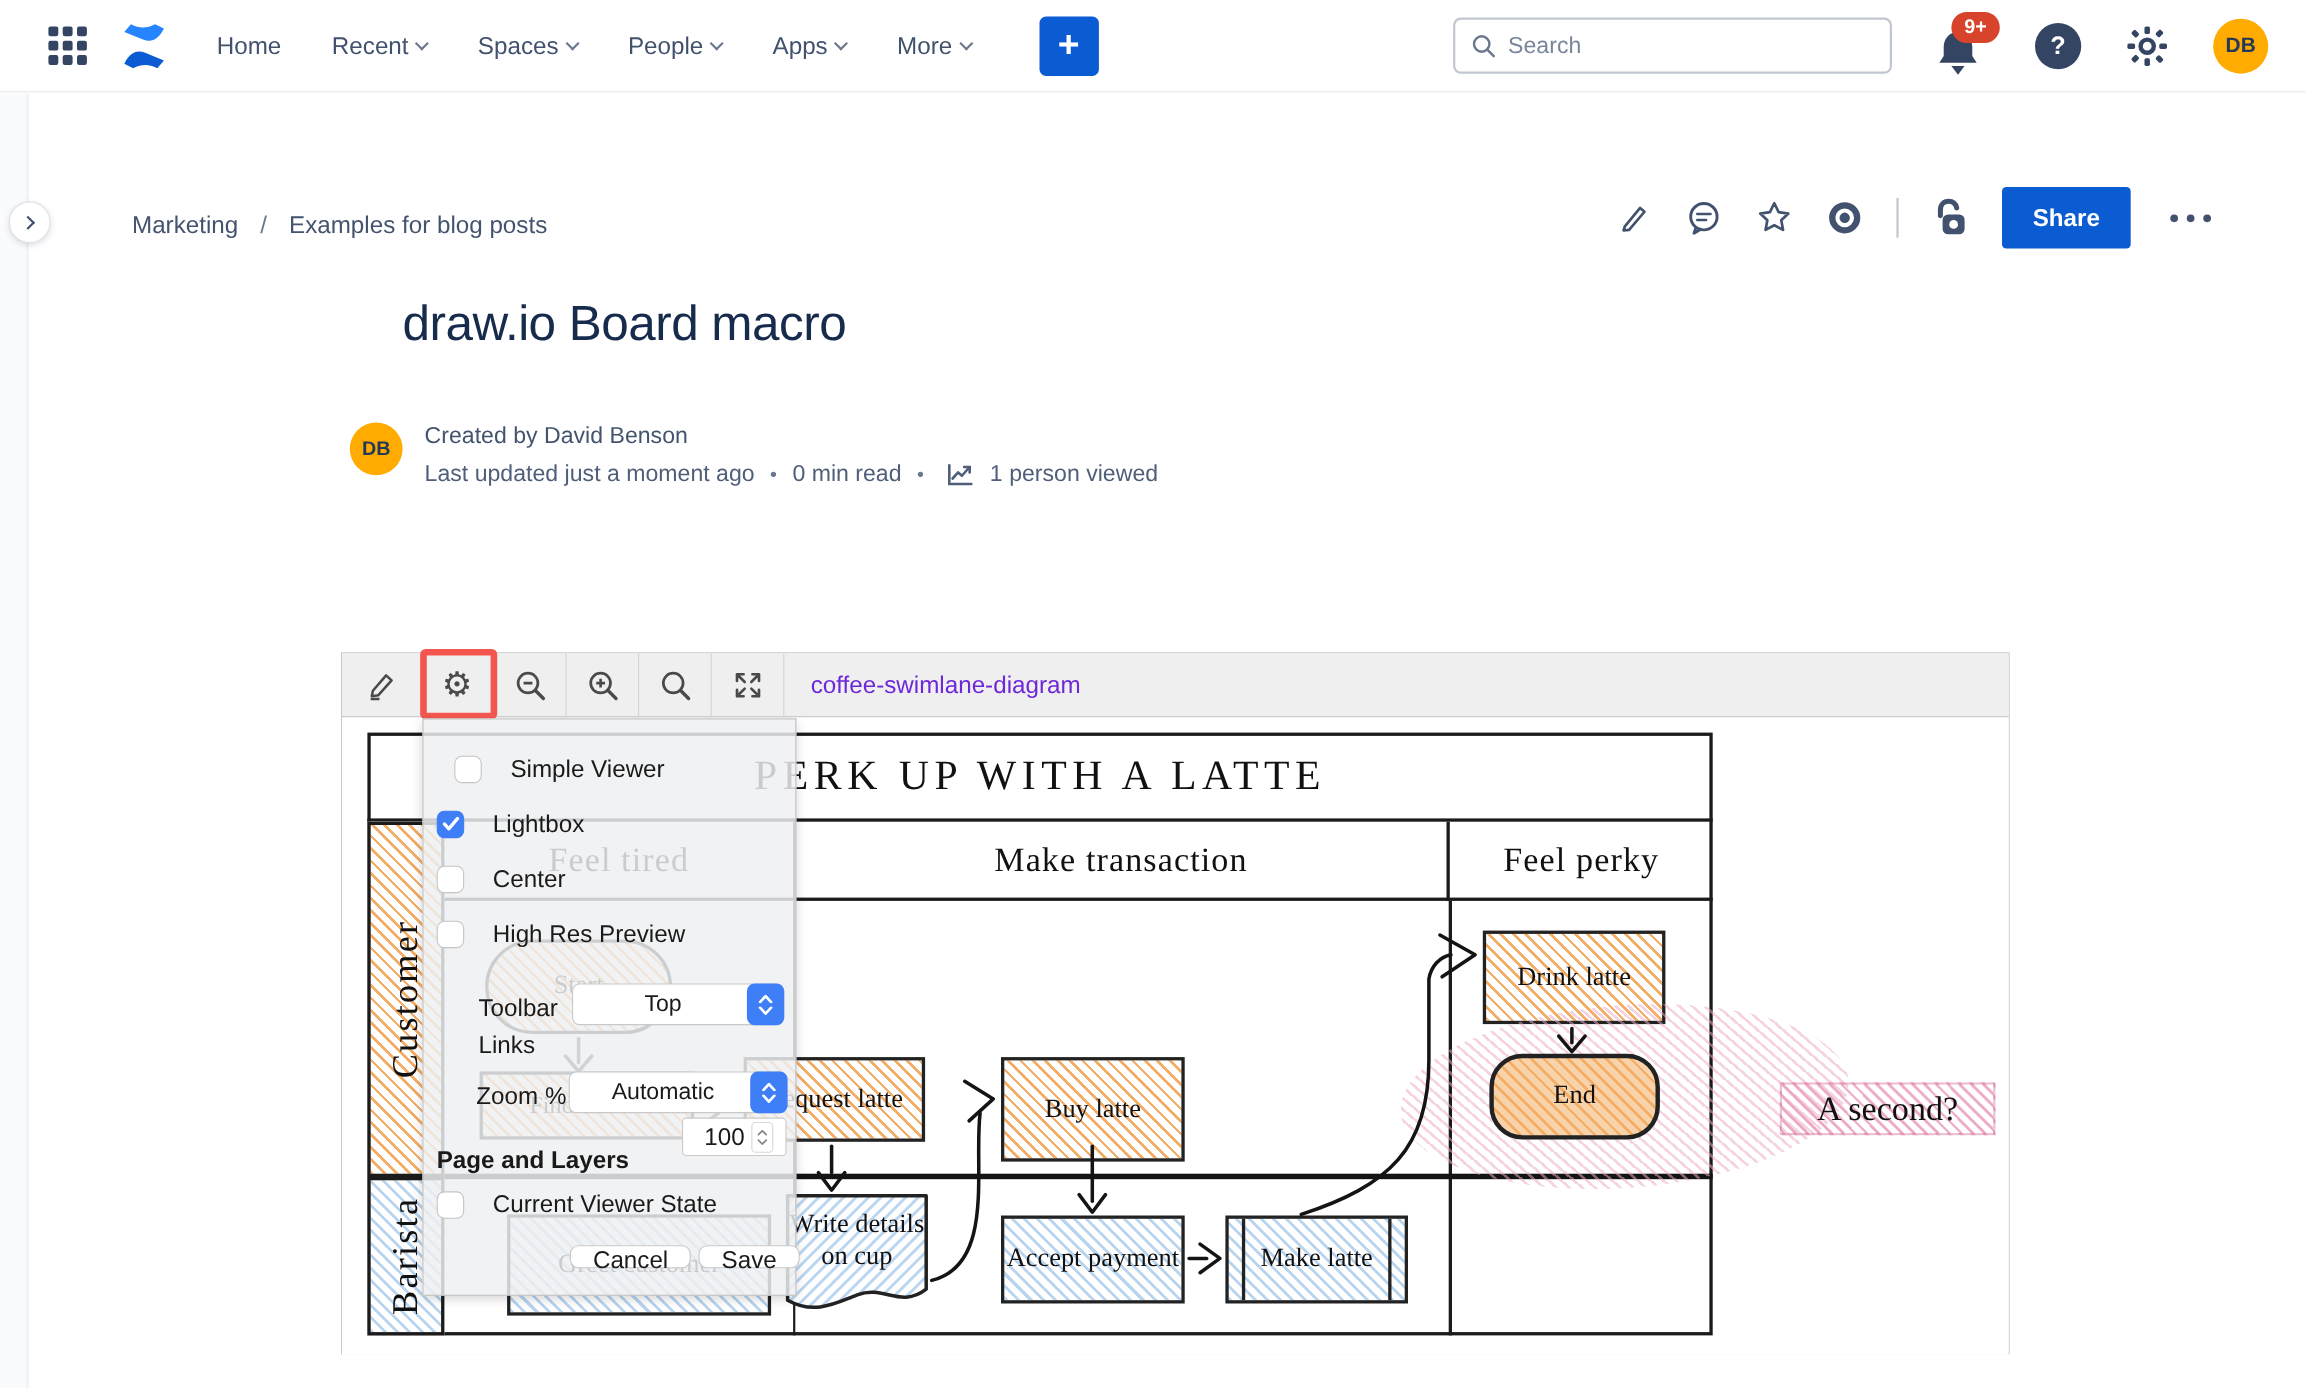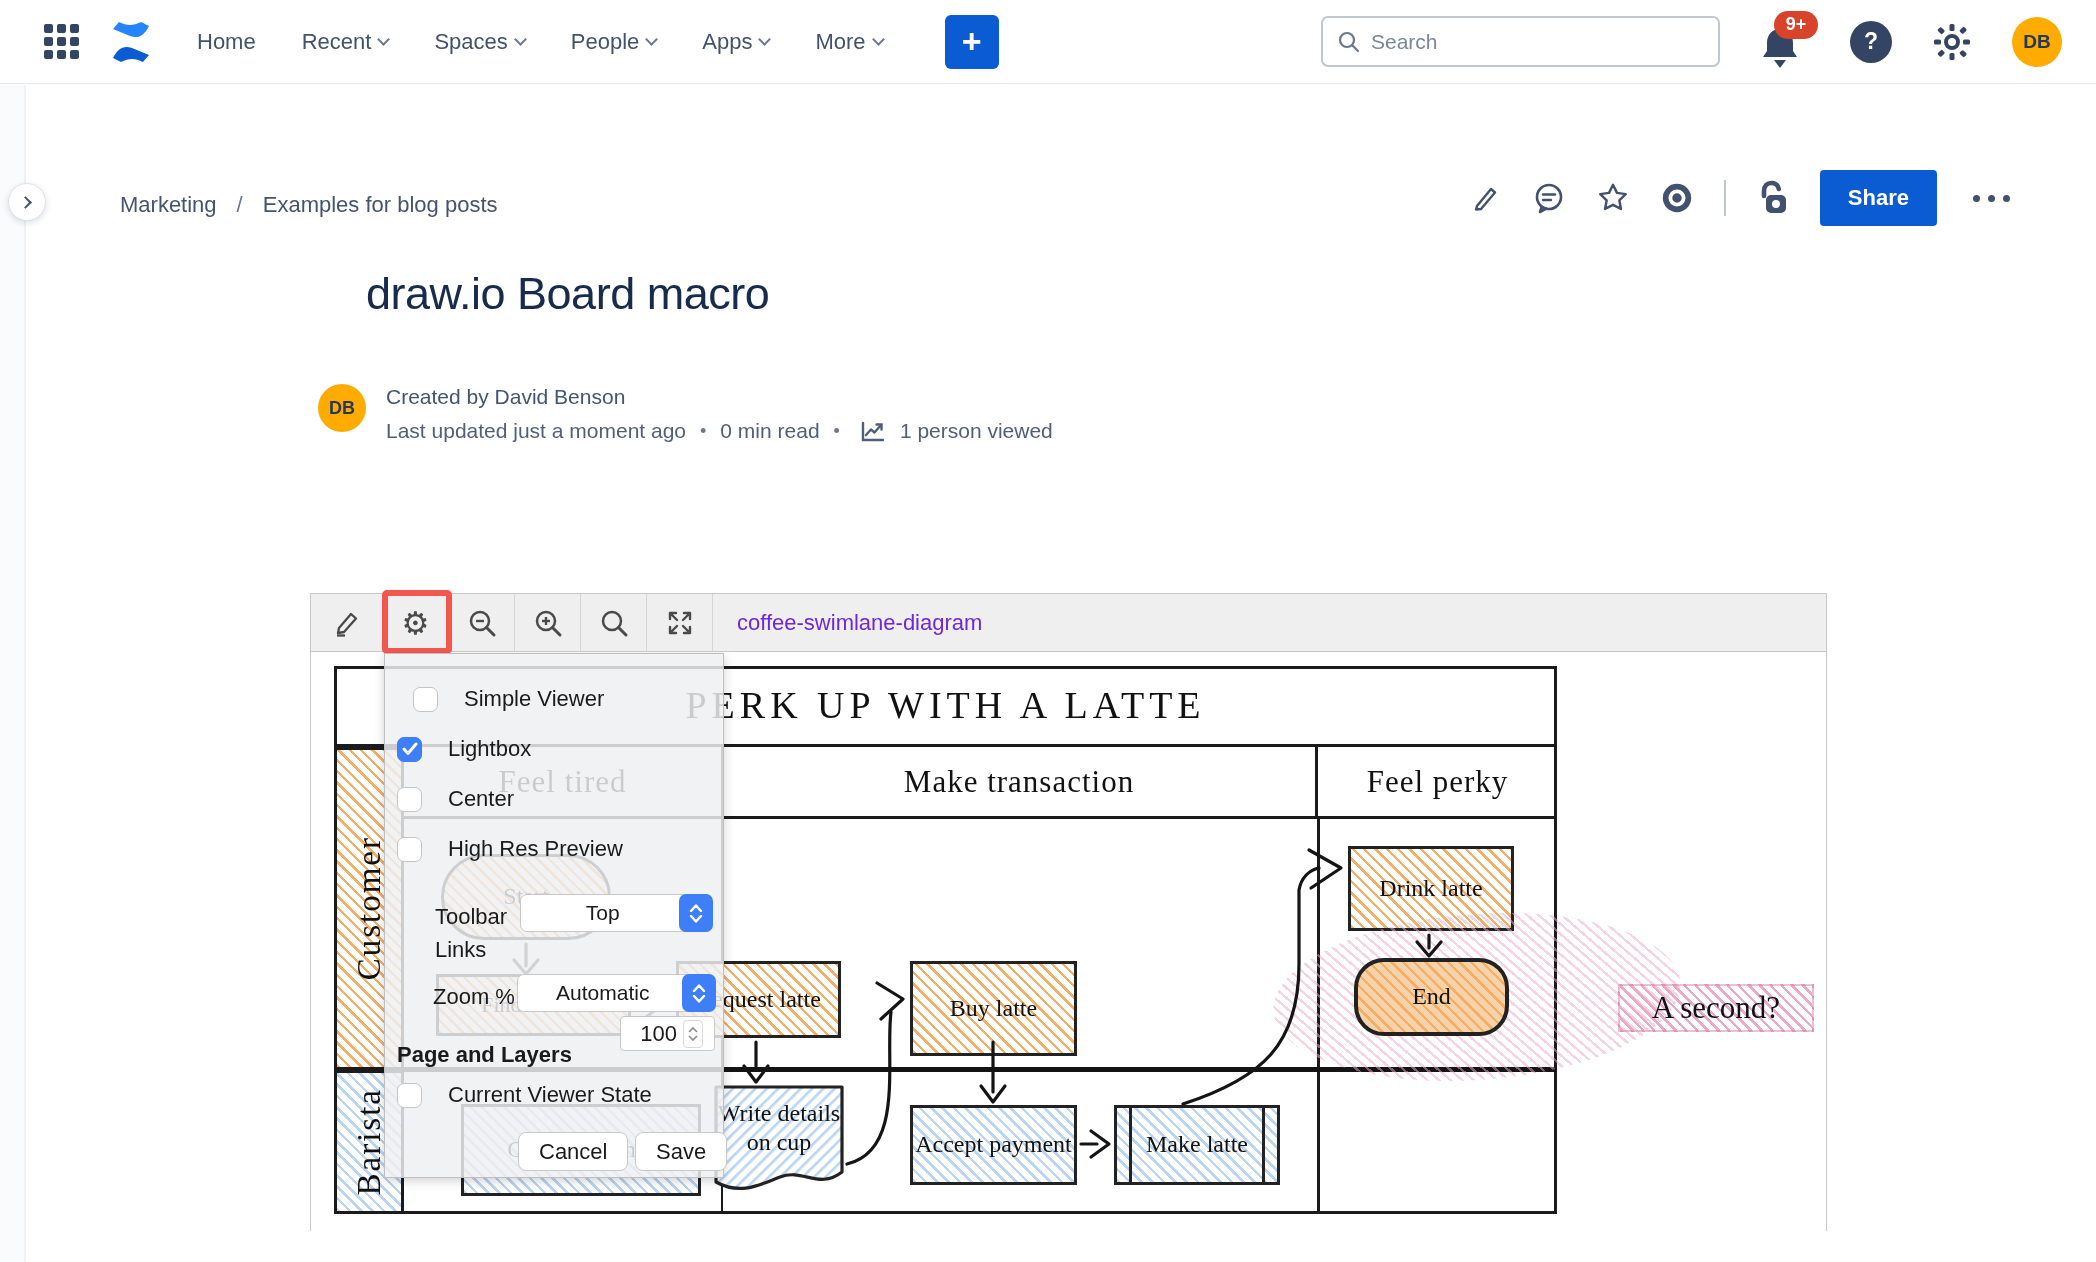--- a/index.html
+++ b/index.html
@@ -128,21 +128,21 @@
           display:flex; align-items:center; cursor:pointer; }
   .msel .val { flex:1; text-align:center; font-size:21px; color:#1a1a1a; padding-left:6px; }
   .msel .step { width:34px; height:38px; margin:-1.5px -1.5px -1.5px 0; background:#3E7EF7; border-radius:7px;
                 display:flex; flex-direction:column; align-items:center; justify-content:center; gap:3px; }
   .numbox { position:absolute; height:35px; background:#fff; border:1.5px solid #C9C9C9; border-radius:4px;
             display:flex; align-items:center; }
   .numbox input { width:62px; border:none; outline:none; font-size:22px; text-align:right; padding-right:6px;
                   font-family:"Liberation Sans", sans-serif; color:#1a1a1a; background:transparent; }
   .mini-step { width:20px; height:28px; margin-right:3px; border:1px solid #D8D8D8; border-radius:4px;
                background:#fff; display:flex; flex-direction:column; align-items:center; justify-content:center; gap:2px; cursor:pointer; }
-  .pbtn { position:absolute; height:39px; background:#fff; border:1.5px solid #C9C9C9; border-radius:8px;
+  .pbtn { position:absolute; height:21px; background:#fff; border:1.5px solid #C9C9C9; border-radius:8px;
           font-size:22px; color:#1a1a1a; cursor:pointer; font-family:"Liberation Sans", sans-serif; padding:0 20px; }
 </style>
 </head>
 <body>
 
 <div id="page">
 
   <div class="navbar">
     <div class="appgrid">
       <i></i>

